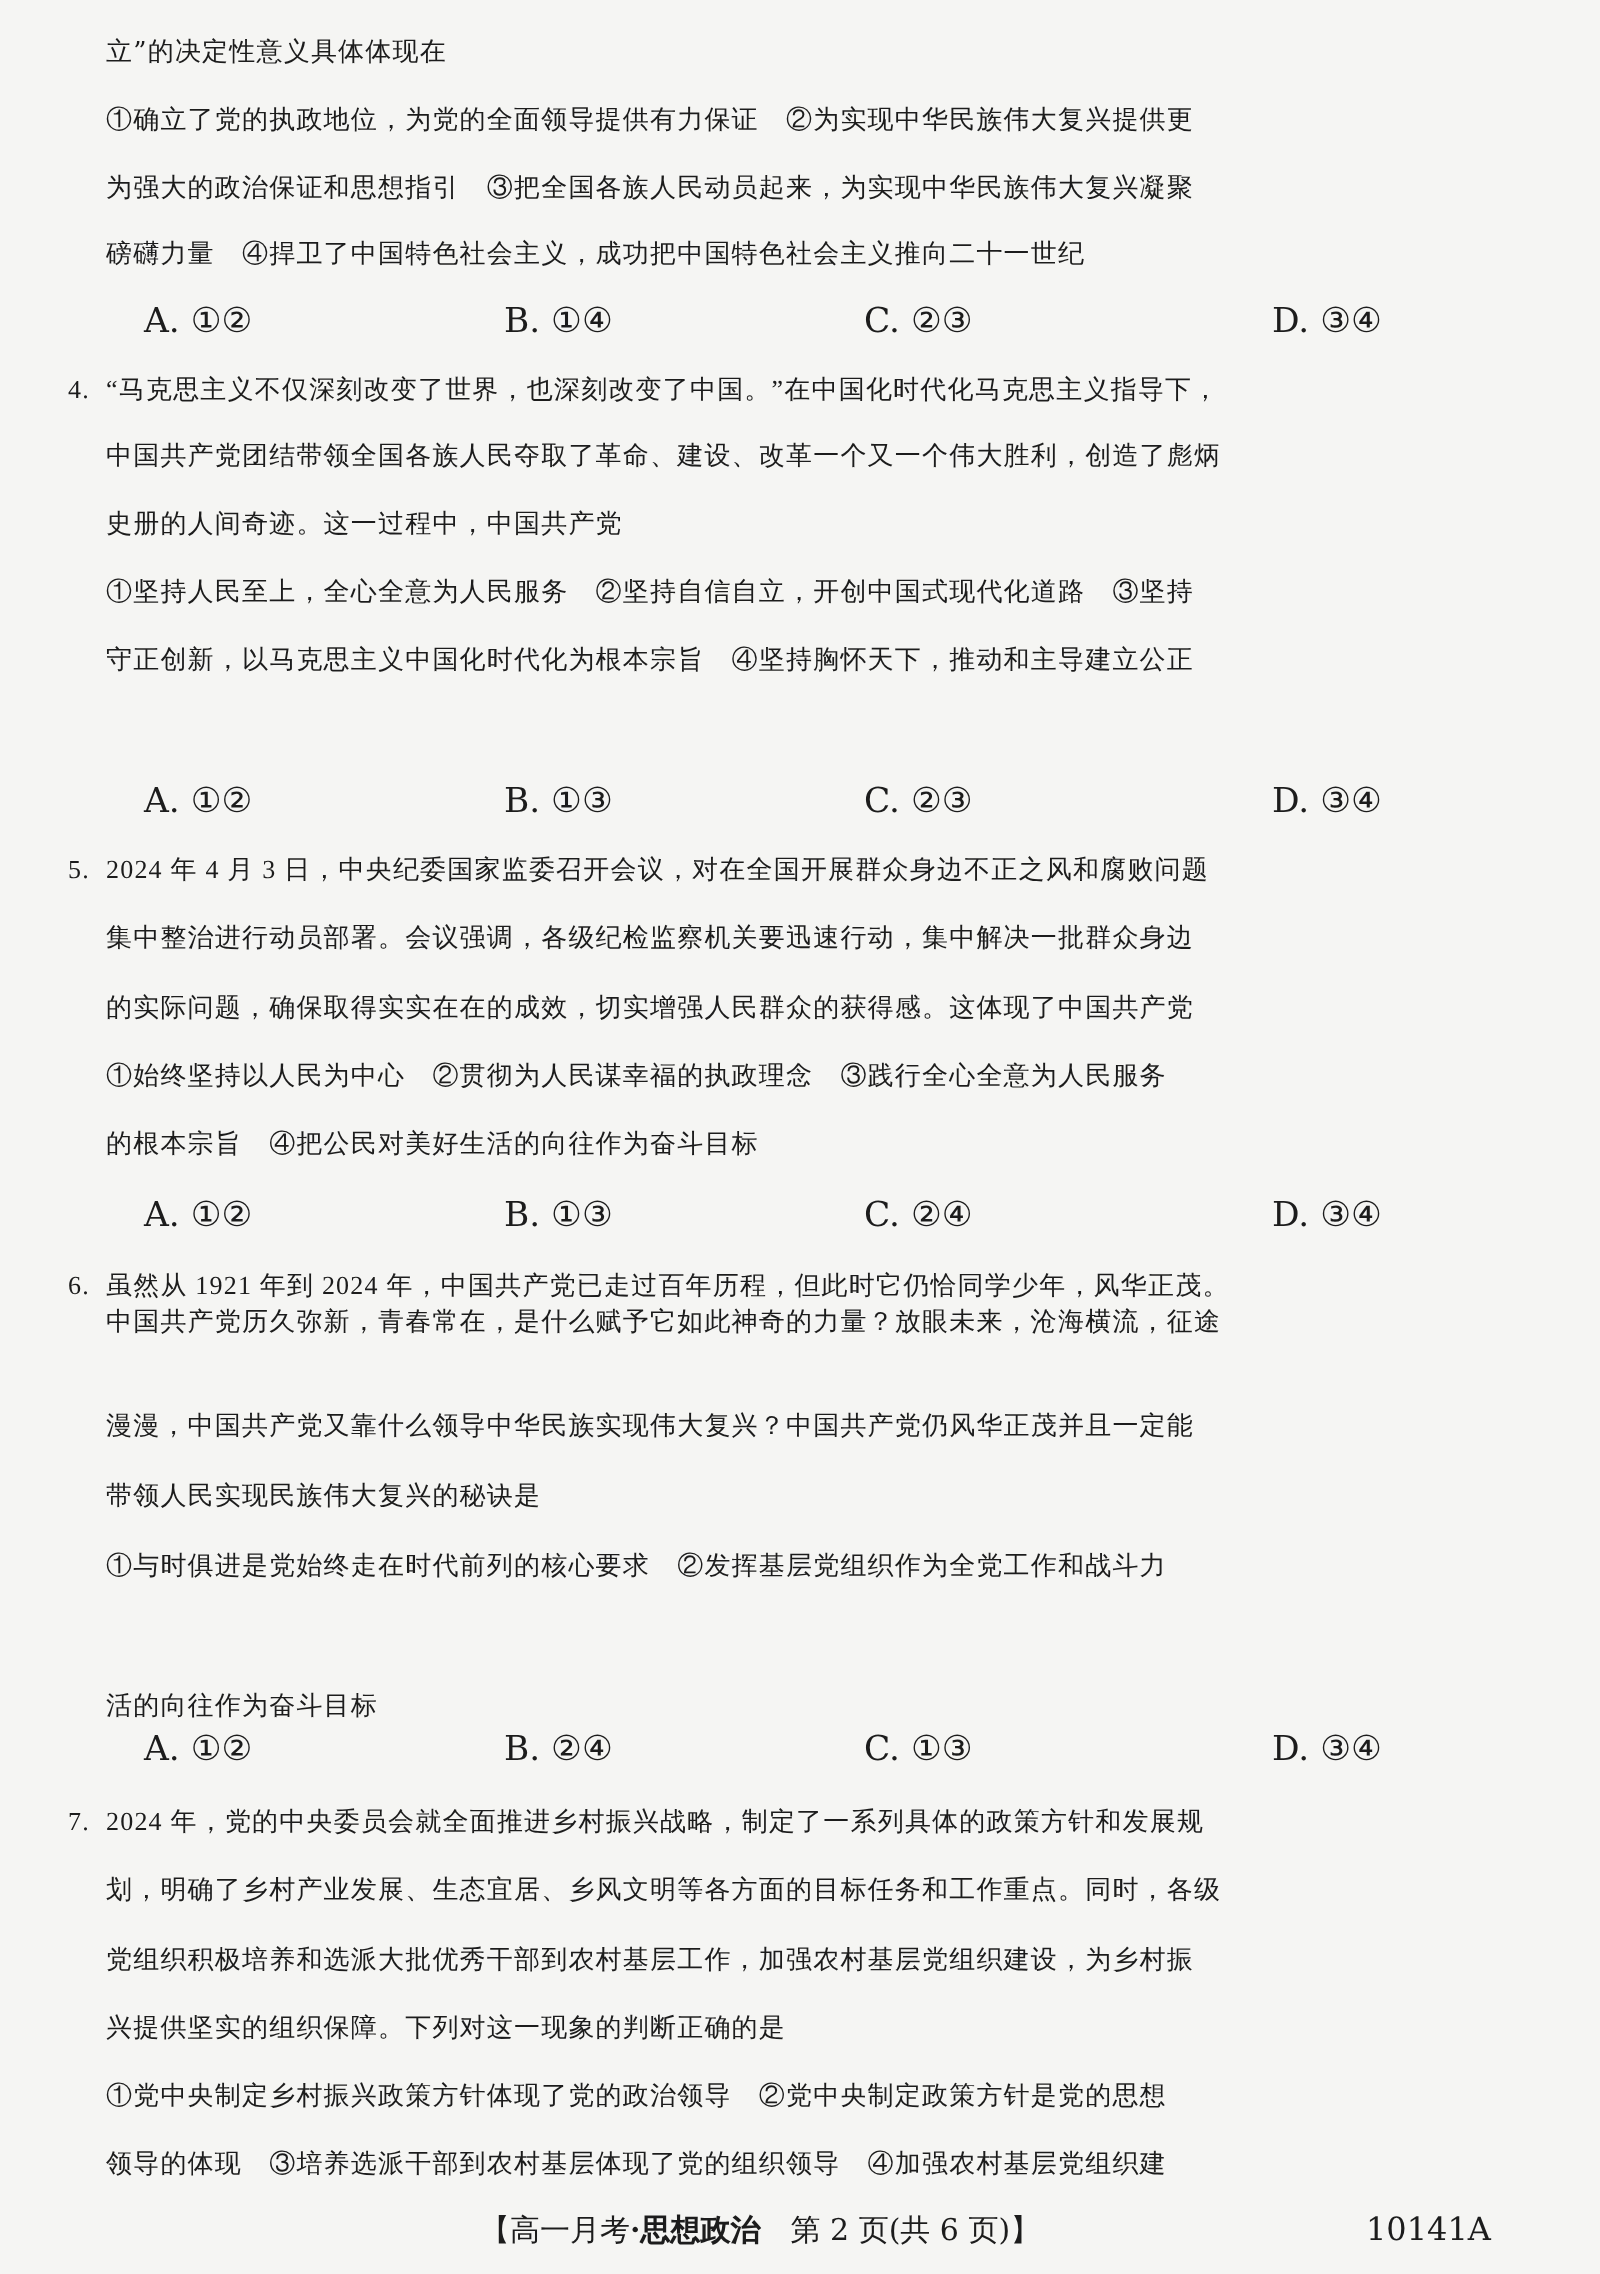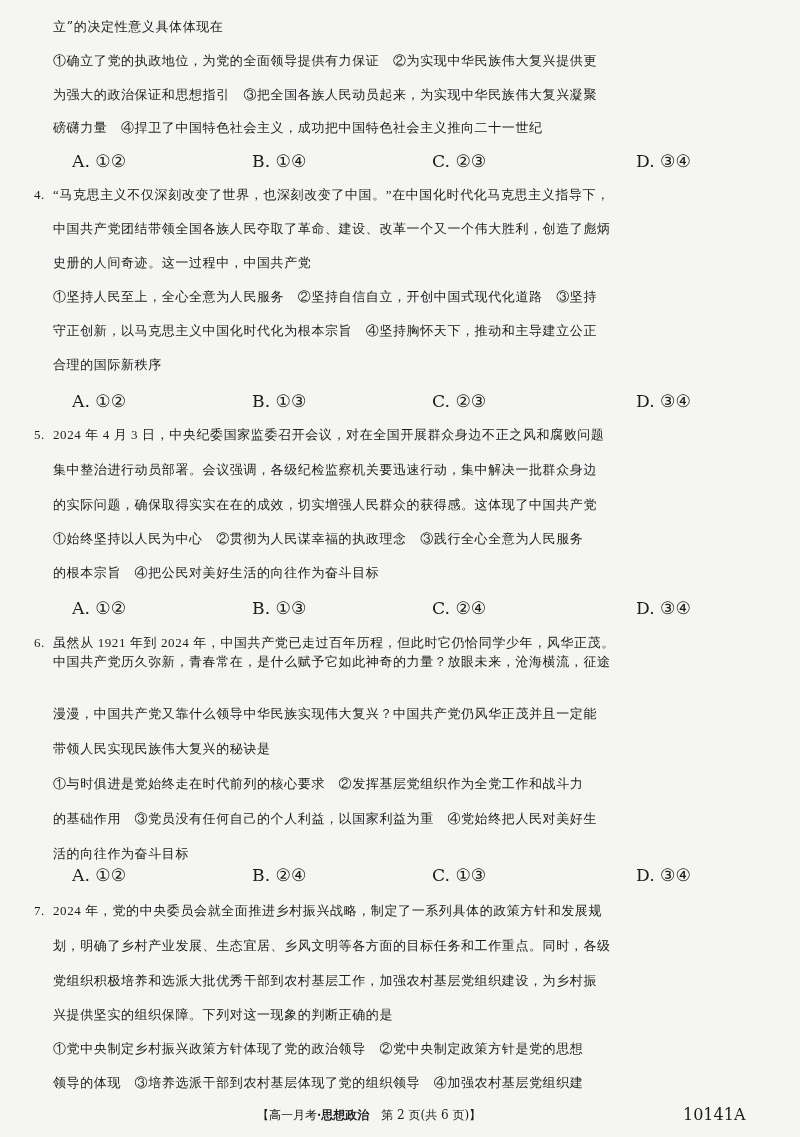--- a/index.html
+++ b/index.html
@@ -16,21 +16,21 @@
   }
   .qline { left: 34px; font-family: Liberation Serif, serif; }
   .qnum { display: inline-block; width: 19px; }
   .opts { position: absolute; left: 72px; width: 640px; height: 24px; font-size: 17.2px; line-height: 24px; }
   .opt { position: absolute; top: 0; white-space: nowrap; }
   .opt.a { left: 0; }
   .opt.b { left: 180px; }
   .opt.c { left: 360px; }
   .opt.d { left: 540px; margin-left: 24px; }
   .footer {
-    position: absolute; top: 1103px; left: 257px; font-size: 12px; line-height: 24px; white-space: nowrap;
+    position: absolute; top: 1103px; left: 240px; font-size: 15px; line-height: 24px; white-space: nowrap;
   }
   .footer .bold { font-weight: bold; }
   .code { position: absolute; top: 1103px; left: 683px; font-size: 16px; line-height: 24px; }
 </style>
 </head>
 <body>
 
 <div class="page">
 
   <div class="line" style="top:15px">立”的决定性意义具体体现在</div>
@@ -44,21 +44,20 @@
     <span class="opt d">D. ③④</span>
   </div>
 
   <div class="line qline" style="top:183px">
     <span class="qnum">4.</span><span>“马克思主义不仅深刻改变了世界，也深刻改变了中国。”在中国化时代化马克思主义指导下，</span>
   </div>
   <div class="line" style="top:217px">中国共产党团结带领全国各族人民夺取了革命、建设、改革一个又一个伟大胜利，创造了彪炳</div>
   <div class="line" style="top:251px">史册的人间奇迹。这一过程中，中国共产党</div>
   <div class="line" style="top:285px">①坚持人民至上，全心全意为人民服务　②坚持自信自立，开创中国式现代化道路　③坚持</div>
   <div class="line" style="top:319px">守正创新，以马克思主义中国化时代化为根本宗旨　④坚持胸怀天下，推动和主导建立公正</div>
-  <div class="line" style="top:353px">合理的国际新秩序</div>
   <div class="opts" style="top:389px">
     <span class="opt a">A. ①②</span>
     <span class="opt b">B. ①③</span>
     <span class="opt c">C. ②③</span>
     <span class="opt d">D. ③④</span>
   </div>
 
   <div class="line qline" style="top:423px">
     <span class="qnum">5.</span><span>2024 年 4 月 3 日，中央纪委国家监委召开会议，对在全国开展群众身边不正之风和腐败问题</span>
   </div>
@@ -73,21 +72,20 @@
     <span class="opt d">D. ③④</span>
   </div>
 
   <div class="line qline" style="top:631px">
     <span class="qnum">6.</span><span>虽然从 1921 年到 2024 年，中国共产党已走过百年历程，但此时它仍恰同学少年，风华正茂。</span>
   </div>
   <div class="line" style="top:650px">中国共产党历久弥新，青春常在，是什么赋予它如此神奇的力量？放眼未来，沧海横流，征途</div>
   <div class="line" style="top:702px">漫漫，中国共产党又靠什么领导中华民族实现伟大复兴？中国共产党仍风华正茂并且一定能</div>
   <div class="line" style="top:772px">①与时俱进是党始终走在时代前列的核心要求　②发挥基层党组织作为全党工作和战斗力</div>
   <div class="line" style="top:737px">带领人民实现民族伟大复兴的秘诀是</div>
-  <div class="line" style="top:807px">的基础作用　③党员没有任何自己的个人利益，以国家利益为重　④党始终把人民对美好生</div>
   <div class="line" style="top:842px">活的向往作为奋斗目标</div>
   <div class="opts" style="top:863px">
     <span class="opt a">A. ①②</span>
     <span class="opt b">B. ②④</span>
     <span class="opt c">C. ①③</span>
     <span class="opt d">D. ③④</span>
   </div>
 
   <div class="line qline" style="top:899px">
     <span class="qnum">7.</span><span>2024 年，党的中央委员会就全面推进乡村振兴战略，制定了一系列具体的政策方针和发展规</span>

